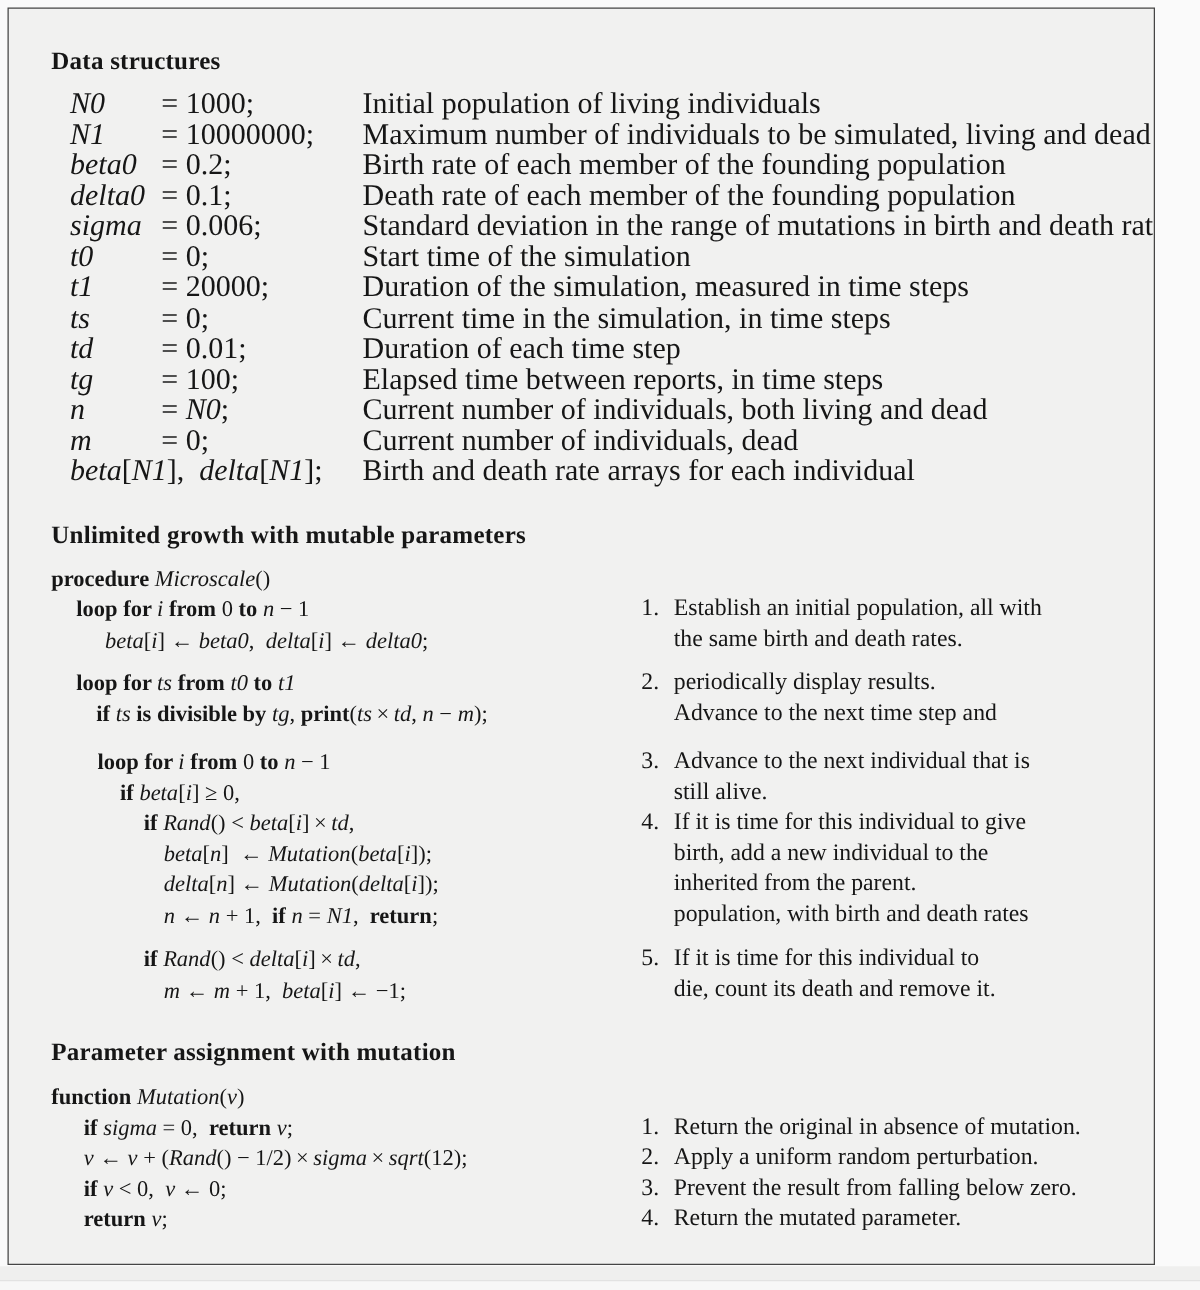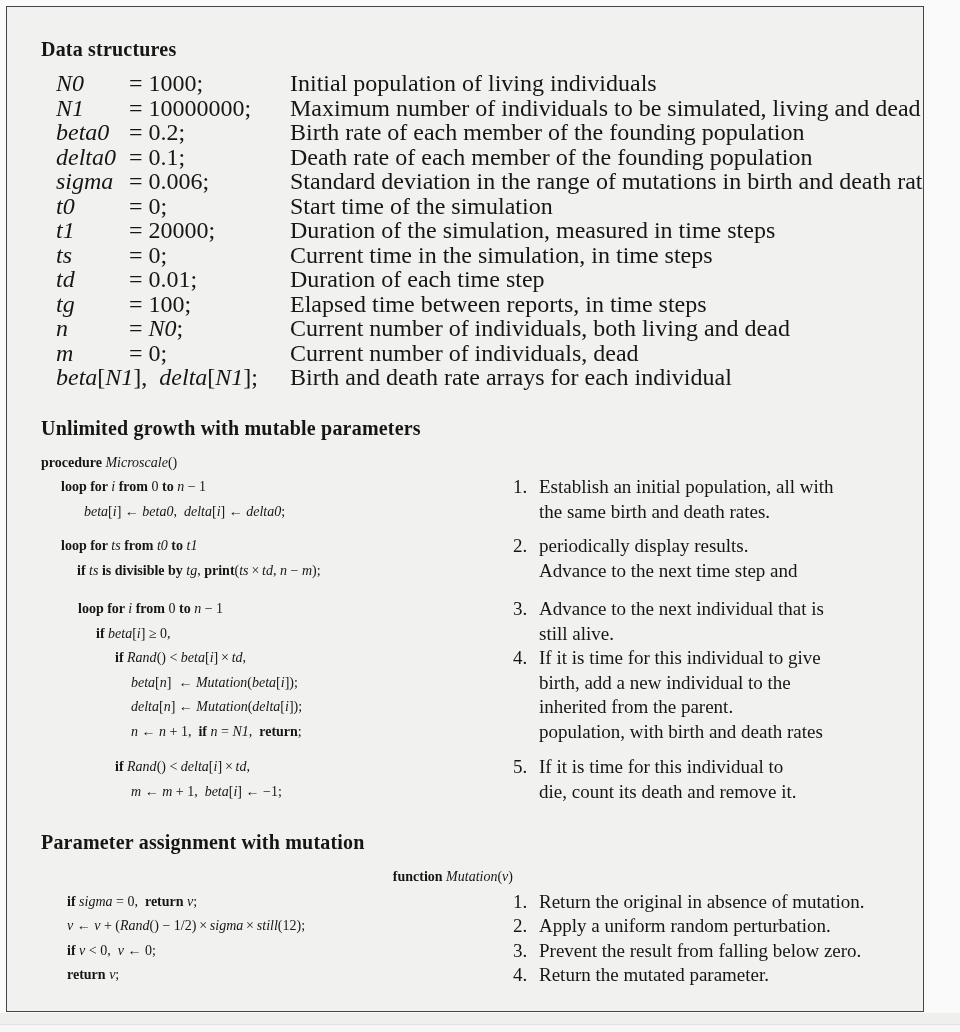--- a/index.html
+++ b/index.html
@@ -9,21 +9,21 @@
          border:1px solid #454545;background:#f1f1f0;padding:30px 14px 0 34px;overflow:hidden;}
   .sec-title{font-size:20px;font-weight:bold;line-height:24px;margin:0;letter-spacing:.2px;}
   .mt-h2{margin-top:26px;}
   .ds-rows{margin:10px 0 0 15px;}
   .ds-row{display:grid;grid-template-columns:73px 161px 1fr;font-size:24px;line-height:24.5px;height:24.5px;white-space:pre;}
   .ds-name.span2{grid-column:1/3;}
   .ds-desc{white-space:nowrap;}
   .algo{margin-top:11px;}
   .algo-row{display:flex;align-items:flex-start;}
   .code-col{width:472px;flex:none;}
-  .code-line{font-size:14px;line-height:24.5px;height:24.5px;white-space:pre;}
+  .code-line{font-size:18px;line-height:24.5px;height:24.5px;white-space:pre;}
   .ann{flex:1;display:flex;font-size:19px;line-height:24.5px;}
   .ann-num{width:26px;flex:none;}
   .ann-line{height:24.5px;white-space:nowrap;}
   .s-r{font-style:normal;font-weight:normal;}
   .s-i{font-style:italic;}
   .s-b{font-weight:bold;}
   .strip1{position:absolute;left:0;top:1013px;width:960px;height:11px;background:#efefee;}
   .strip2{position:absolute;left:0;top:1024px;width:960px;height:8px;background:#f7f7f7;border-top:1px solid #e2e2e2;}
 </style>
 </head>
@@ -122,39 +122,39 @@
             <div class="ann-lines">
               <div class="ann-line">If it is time for this individual to</div>
               <div class="ann-line">die, count its death and remove it.</div>
             </div>
           </div>
         </div>
       </div>
 
     <h2 class="sec-title mt-h2">Parameter assignment with mutation</h2>
     <div class="algo">
-        <div class="algo-row" style="margin-top: 0px; text-align: right;">
+        <div class="algo-row" style="margin-top: 0px;">
           <div class="code-col">
             <div class="code-line" style="padding-left: 0px;"><span class="s-b">function </span><span class="s-i">Mutation</span><span class="s-r">(</span><span class="s-i">v</span><span class="s-r">)</span></div>
           </div>
         </div>
         <div class="algo-row" style="margin-top: 0px;">
           <div class="code-col">
             <div class="code-line" style="padding-left: 26px;"><span class="s-b">if </span><span class="s-i">sigma</span><span class="s-r"> = 0,  </span><span class="s-b">return </span><span class="s-i">v</span><span class="s-r">;</span></div>
           </div>
           <div class="ann">
             <span class="ann-num">1.</span>
             <div class="ann-lines">
               <div class="ann-line">Return the original in absence of mutation.</div>
             </div>
           </div>
         </div>
         <div class="algo-row" style="margin-top: 0px;">
           <div class="code-col">
-            <div class="code-line" style="padding-left: 26px;"><span class="s-i">v</span><span class="s-r"> ← </span><span class="s-i">v</span><span class="s-r"> + (</span><span class="s-i">Rand</span><span class="s-r">() − 1/2) × </span><span class="s-i">sigma</span><span class="s-r"> × </span><span class="s-i">still</span><span class="s-r">(12);</span></div>
+            <div class="code-line" style="padding-left: 26px;"><span class="s-i">v</span><span class="s-r"> ← </span><span class="s-i">v</span><span class="s-r"> + (</span><span class="s-i">Rand</span><span class="s-r">() − 1/2) × </span><span class="s-i">sigma</span><span class="s-r"> × </span><span class="s-i">sqrt</span><span class="s-r">(12);</span></div>
           </div>
           <div class="ann">
             <span class="ann-num">2.</span>
             <div class="ann-lines">
               <div class="ann-line">Apply a uniform random perturbation.</div>
             </div>
           </div>
         </div>
         <div class="algo-row" style="margin-top: 0px;">
           <div class="code-col">

